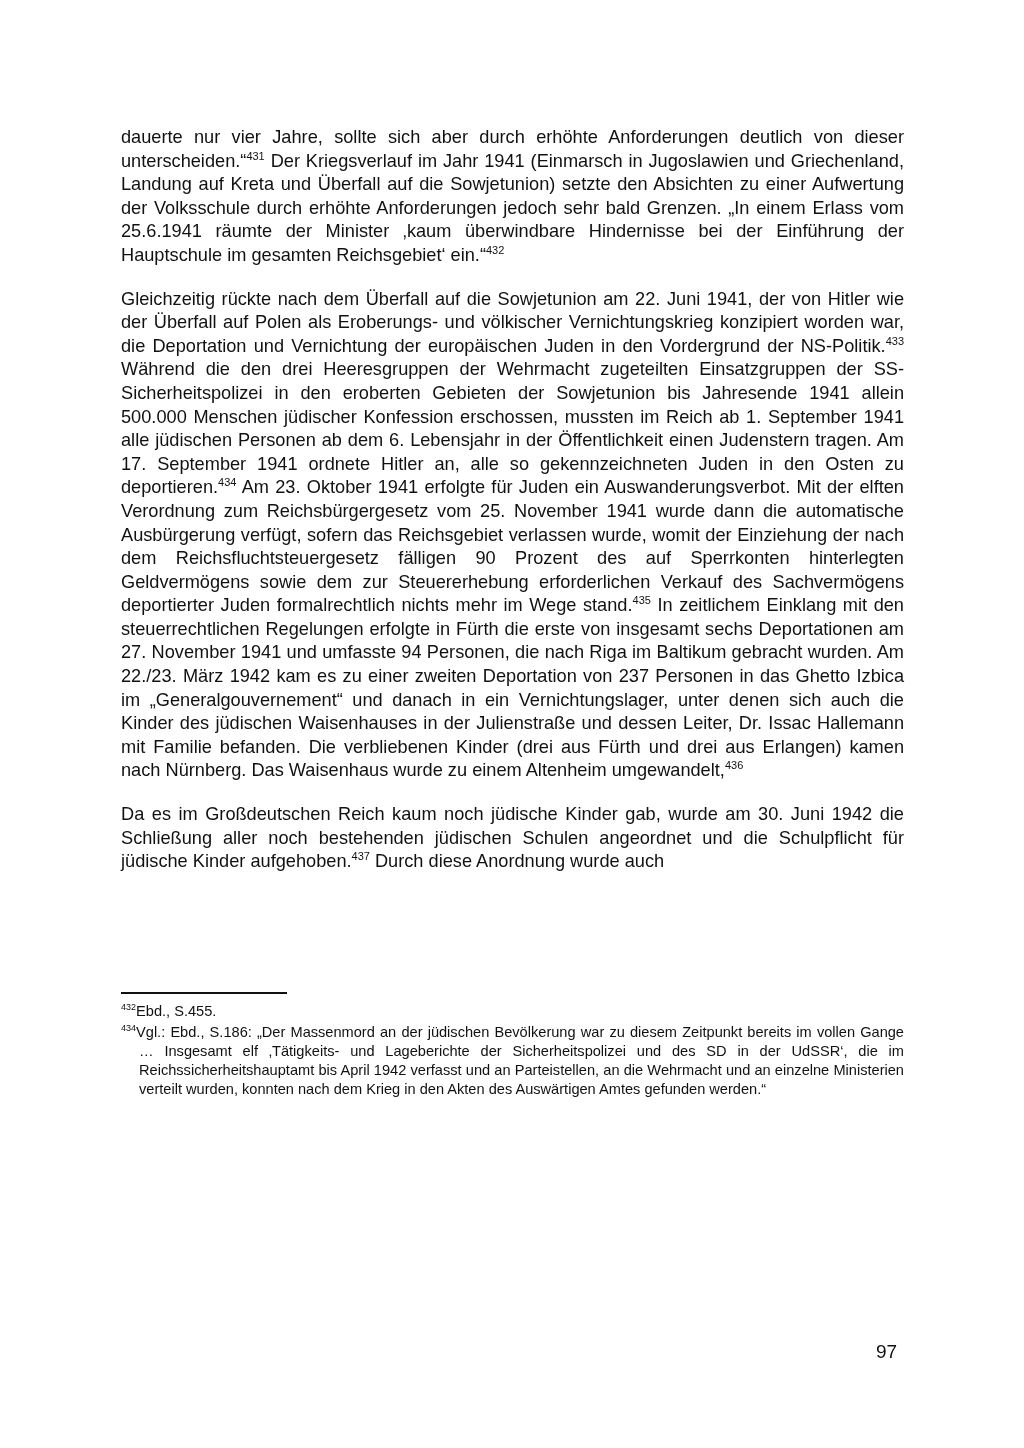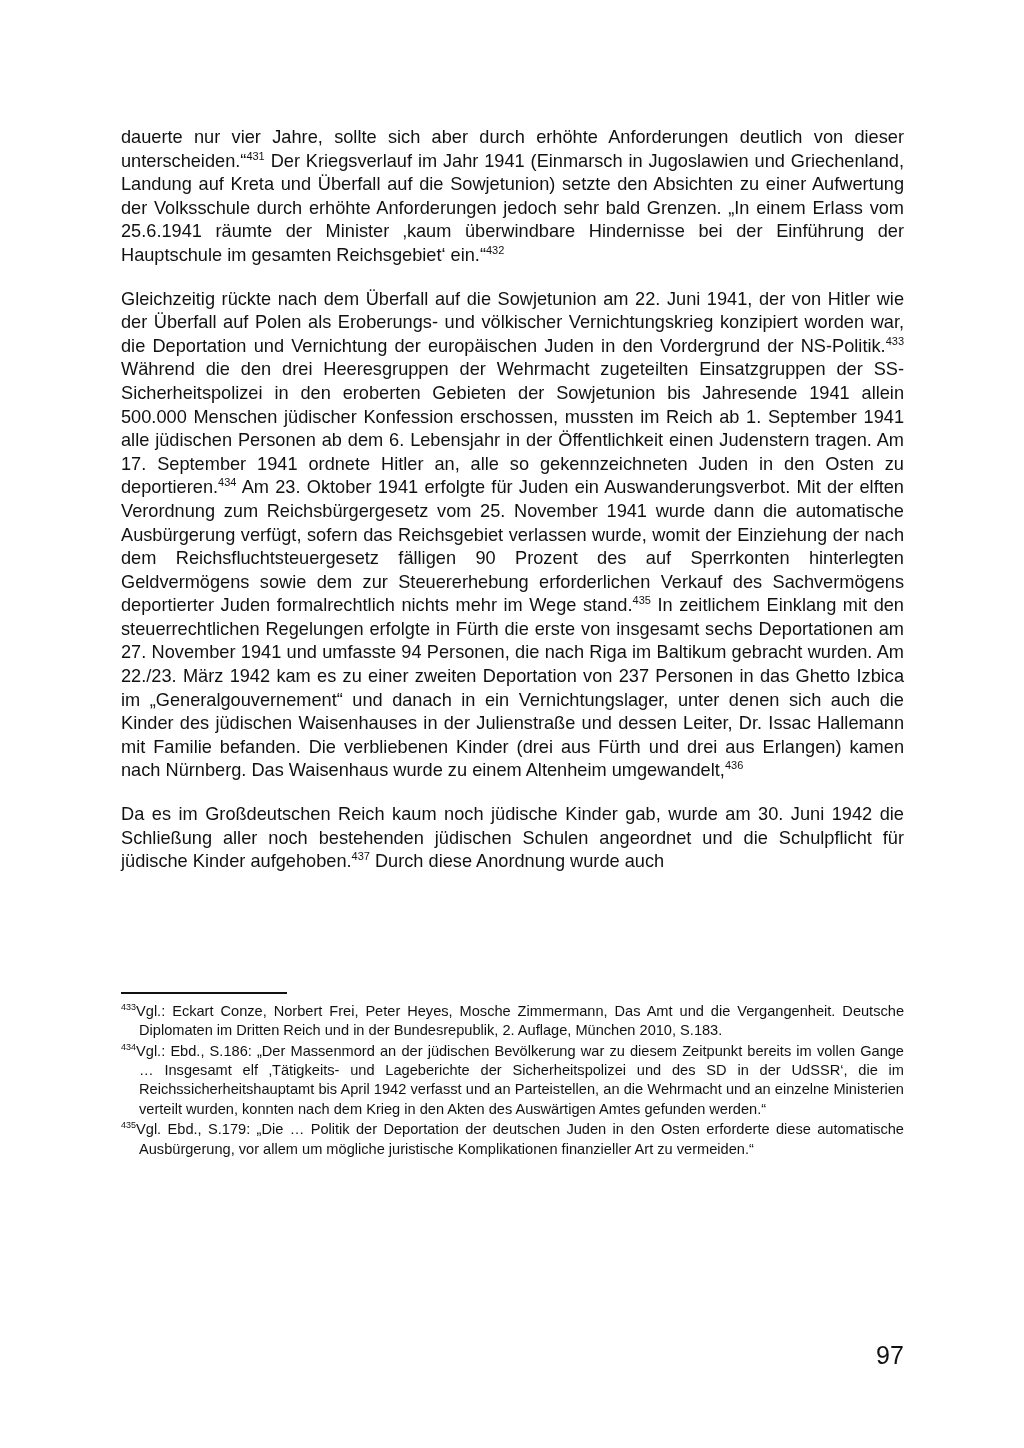--- a/index.html
+++ b/index.html
@@ -7,38 +7,37 @@
          font-family: "Liberation Sans", sans-serif; color: #111; }
   .page { position: absolute; left: 121px; top: 126px; width: 783px; }
   .para { font-size: 18.2px; line-height: 23.6px; text-align: justify; margin: 0; }
   .para + .para { margin-top: 20px; }
   sup { font-size: 11px; line-height: 0; vertical-align: super; }
   .bold { font-weight: normal; }
   .rule { position: absolute; left: 121px; top: 992px; width: 166px; height: 1.5px; background: #111; }
   .footnotes { position: absolute; left: 121px; top: 1002px; width: 783px; }
   .fn { font-size: 14.6px; line-height: 19.2px; text-align: justify; padding-left: 18px; text-indent: -18px; margin: 0 0 1.6px 0; }
   .fn sup { font-size: 9px; vertical-align: super; }
-  .pagenum { position: absolute; left: 876px; top: 1341px; font-size: 25px; }
+  .pagenum { position: absolute; left: 876px; top: 1341px; font-size: 19px; }
 </style>
 </head>
 <body>
 
 <div class="page">
   <p class="para">
     <span>dauerte nur vier Jahre, sollte sich aber durch erhöhte Anforderungen deutlich von dieser unterscheiden.“</span><sup>431</sup><span> Der Kriegsverlauf im Jahr 1941 (Einmarsch in Jugoslawien und Griechenland, Landung auf Kreta und Überfall auf die Sowjetunion) setzte den Absichten zu einer Aufwertung der Volksschule durch erhöhte Anforderungen jedoch sehr bald Grenzen. „In einem Erlass vom 25.6.1941 räumte der Minister ‚kaum überwindbare Hindernisse bei der Einführung der Hauptschule im gesamten Reichsgebiet‘ ein.“</span><sup>432</sup>
   </p>
   <p class="para">
     <span>Gleichzeitig rückte nach dem Überfall auf die Sowjetunion am 22. Juni 1941, der von Hitler wie der Überfall auf Polen als Eroberungs- und völkischer Vernichtungskrieg konzipiert worden war, die Deportation und Vernichtung der europäischen Juden in den Vordergrund der NS-Politik.</span><sup>433</sup><span> Während die den drei Heeresgruppen der Wehrmacht zugeteilten Einsatzgruppen der SS-Sicherheitspolizei in den eroberten Gebieten der Sowjetunion bis Jahresende 1941 allein 500.000 Menschen jüdischer Konfession erschossen, mussten im Reich ab 1. September 1941 alle jüdischen Personen ab dem 6. Lebensjahr in der Öffentlichkeit einen Judenstern tragen. Am 17. September 1941 ordnete Hitler an, alle so gekennzeichneten Juden in den Osten zu deportieren.</span><sup>434</sup><span> Am 23. Oktober 1941 erfolgte für Juden ein Auswanderungsverbot. Mit der elften Verordnung zum Reichsbürgergesetz vom 25. November 1941 wurde dann die automatische Ausbürgerung verfügt, sofern das Reichsgebiet verlassen wurde, womit der Einziehung der nach dem Reichsfluchtsteuergesetz fälligen 90 Prozent des auf Sperrkonten hinterlegten Geldvermögens sowie dem zur Steuererhebung erforderlichen Verkauf des Sachvermögens deportierter Juden formalrechtlich nichts mehr im Wege stand.</span><sup>435</sup><span> In zeitlichem Einklang mit den steuerrechtlichen Regelungen erfolgte in Fürth die erste von insgesamt sechs Deportationen am 27. November 1941 und umfasste 94 Personen, die nach Riga im Baltikum gebracht wurden. Am 22./23. März 1942 kam es zu einer zweiten Deportation von 237 Personen in das Ghetto Izbica im „Generalgouvernement“ und danach in ein Vernichtungslager, unter denen sich auch die Kinder des jüdischen Waisenhauses in der Julienstraße und dessen Leiter, Dr. Issac Hallemann mit Familie befanden. Die verbliebenen Kinder (drei aus Fürth und drei aus Erlangen) kamen nach Nürnberg. Das Waisenhaus wurde zu einem Altenheim umgewandelt,</span><sup>436</sup>
   </p>
   <p class="para">
     <span>Da es im Großdeutschen Reich kaum noch jüdische Kinder gab, wurde am 30. Juni 1942 die </span><span class="bold">Schließung aller noch bestehenden jüdischen Schulen</span><span> angeordnet und die Schulpflicht für jüdische Kinder aufgehoben.</span><sup>437</sup><span> Durch diese Anordnung wurde auch</span>
   </p>
 </div>
 
 <div class="rule"></div>
 
 <div class="footnotes">
-  <p class="fn"><sup>433</sup><span>Vgl.: Eckart Conze, Norbert Frei, Peter Heyes, Mosche Zimmermann, Das Amt und die Vergangenheit. Deutsche Diplomaten im Dritten Reich und in der Bundesrepublik, 2. Auflage, München 2010, S.183.</span></p>
+  <p class="fn"><sup>432</sup><span>Ebd., S.455.</span></p>
   <p class="fn"><sup>434</sup><span>Vgl.: Ebd., S.186: „Der Massenmord an der jüdischen Bevölkerung war zu diesem Zeitpunkt bereits im vollen Gange … Insgesamt elf ‚Tätigkeits- und Lageberichte der Sicherheitspolizei und des SD in der UdSSR‘, die im Reichssicherheitshauptamt bis April 1942 verfasst und an Parteistellen, an die Wehrmacht und an einzelne Ministerien verteilt wurden, konnten nach dem Krieg in den Akten des Auswärtigen Amtes gefunden werden.“</span></p>
-  <p class="fn"><sup>435</sup><span>Vgl. Ebd., S.179: „Die … Politik der Deportation der deutschen Juden in den Osten erforderte diese automatische Ausbürgerung, vor allem um mögliche juristische Komplikationen finanzieller Art zu vermeiden.“</span></p>
 </div>
 
 <div class="pagenum">97</div>
 
 </body></html>

